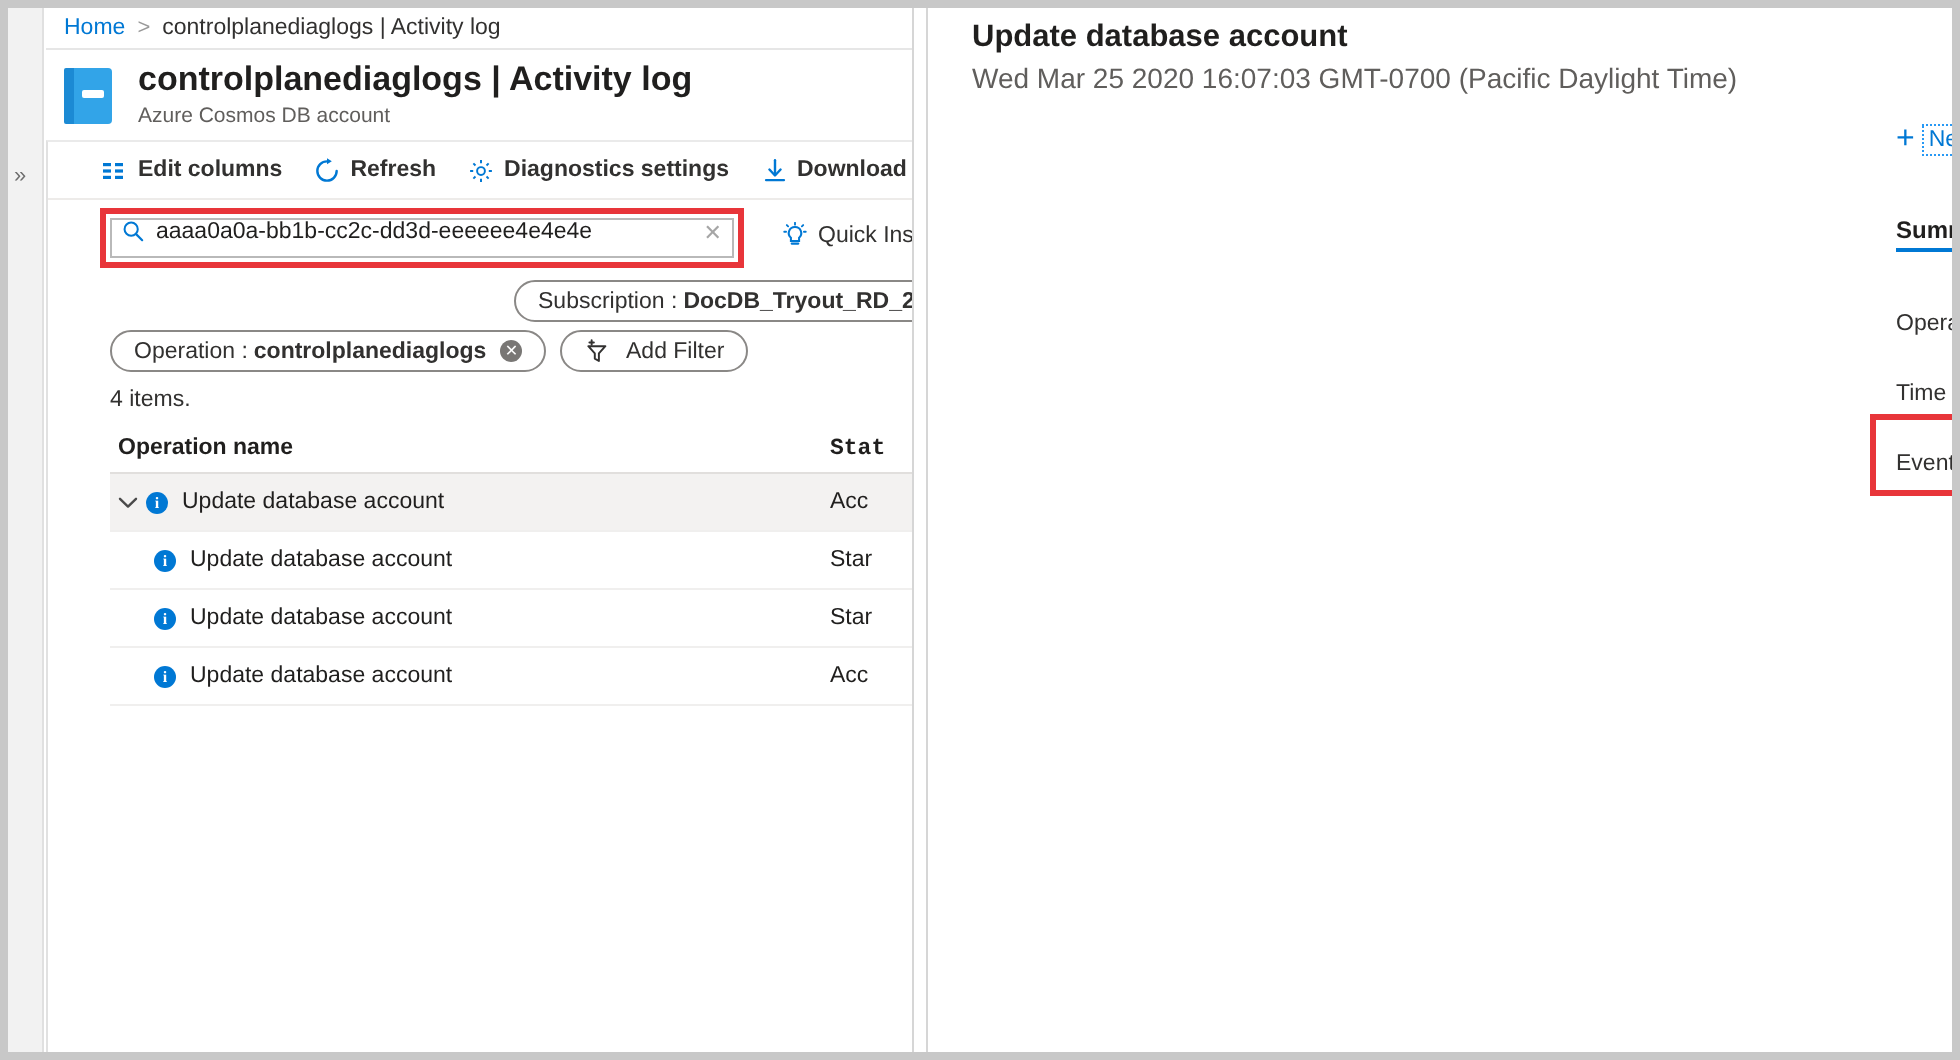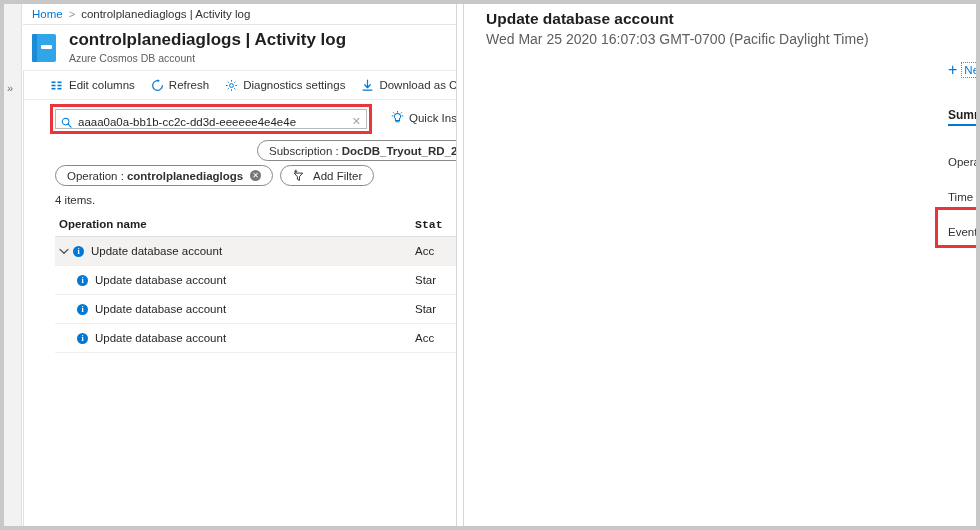--- a/index.html
+++ b/index.html
@@ -164,20 +164,21 @@
     overflow: hidden;
   }
   .cmd {
     display: inline-flex;
     align-items: center;
     font-size: 11.5px;
     color: #323130;
     margin-right: 16px;
     cursor: pointer;
     flex: 0 0 auto;
+    font-weight: bold;
   }
   .cmd .ci { margin-right: 5px; display: inline-flex; align-items: center; }
 
   
   .searchrow {
     position: absolute;
     left: 0; top: 29px; right: 0;
     height: 37px;
   }
   .search-hl {
@@ -192,21 +193,21 @@
   .searchbox {
     position: absolute;
     left: 31px;
     top: 9px;
     width: 312px;
     height: 20px;
     border: 1px solid #b9b9b9;
     box-sizing: border-box;
     background: #fff;
     display: flex;
-    align-items: flex-end;
+    align-items: flex-start;
     padding: 0 5px;
   }
   .searchbox .mag { flex: 0 0 auto; margin-right: 6px; display: flex; }
   .searchbox .sv {
     flex: 1 1 auto;
     font-size: 11.5px;
     color: #201f1e;
     overflow: hidden;
     white-space: nowrap;
   }

